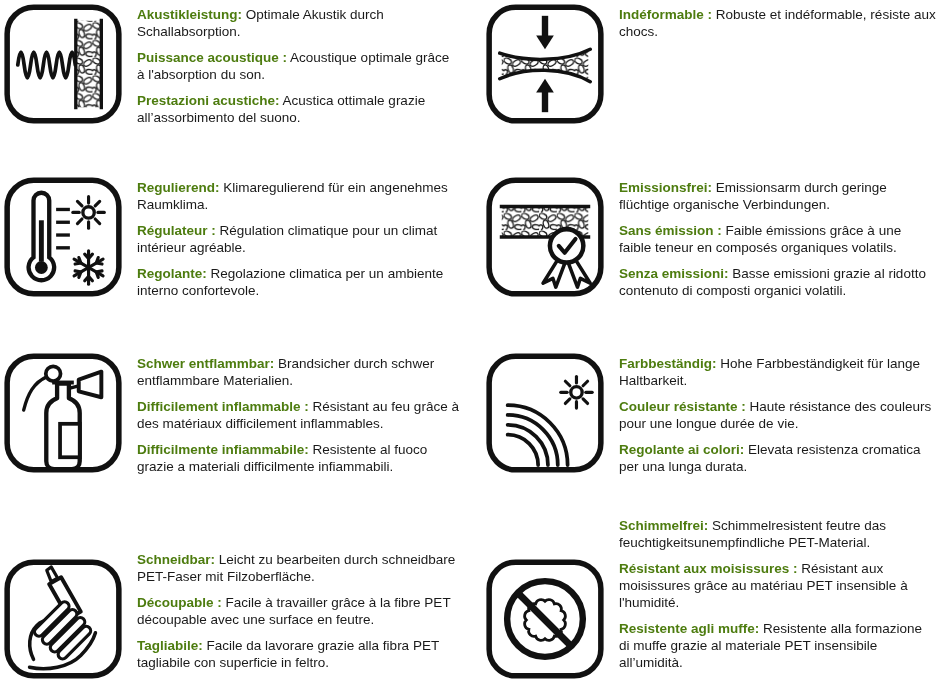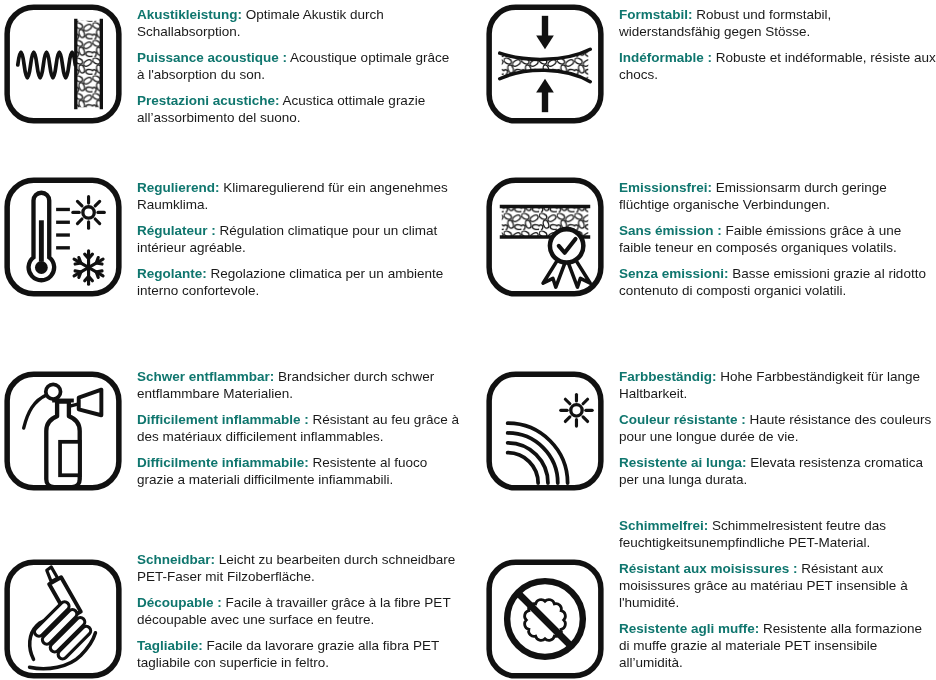--- a/index.html
+++ b/index.html
@@ -11,27 +11,27 @@
     color:#1a1a1a;
     display:grid;
     grid-template-columns:468px 468px;
     grid-template-rows:repeat(4,170px);
   }
   .cell{display:flex;align-items:flex-start;box-sizing:border-box;}
   .cl{padding-left:4px;}
   .cr{padding-left:18px;}
   .r1{padding-top:3px;}
   .r2{padding-top:6px;}
-  .r3{padding-top:12px;align-items:center;}
+  .r3{padding-top:12px;}
   .r4{padding-top:16px;align-items:flex-end;}
   .icon-box{width:118px;height:122px;flex:0 0 auto;margin-right:15px;}
   .icon-box svg{display:block;width:118px;height:122px;}
   .texts{max-width:322px;padding-top:3px;}
   .texts p{margin:0 0 9px 0;font-size:13.5px;line-height:17px;}
-  .texts b{font-weight:700;color:#0f766e;}
+  .texts b{font-weight:700;color:#4d7c0f;}
   .defs-holder{position:absolute;width:0;height:0;overflow:hidden;}
 </style>
 </head>
 <body>
 
 <div class="defs-holder" aria-hidden="true">
   <svg width="0" height="0">
     <defs>
       <pattern id="scrib" width="18" height="18" patternUnits="userSpaceOnUse">
         <g fill="none" stroke="#111" stroke-width="1.3">
@@ -72,21 +72,20 @@
         <path d="M16,50 C40,59 80,59 104,47 L104,77 C80,65 40,65 16,76 Z" fill="url(#scrib)" stroke="none"></path>
         <path d="M14,50 C40,59 80,59 106,46" fill="none" stroke="#111" stroke-width="3.6" stroke-linecap="round"></path>
         <path d="M14,76 C40,64 80,64 106,79" fill="none" stroke="#111" stroke-width="3.6" stroke-linecap="round"></path>
         <line x1="60" y1="12" x2="60" y2="34" stroke="#111" stroke-width="6.5"></line>
         <polygon points="51,32 69,32 60,46" fill="#111"></polygon>
         <line x1="60" y1="110" x2="60" y2="88" stroke="#111" stroke-width="6.5"></line>
         <polygon points="51,90 69,90 60,76" fill="#111"></polygon>
       </svg>
     </div>
     <div class="texts">
-      <p><b>Formstabil:</b> <span>Robust und formstabil, widerstandsfähig gegen Stösse.</span></p>
       <p><b>Indéformable :</b> <span>Robuste et indéformable, résiste aux chocs.</span></p>
     </div>
   </section>
 
   <section class="cell cl r2">
     <div class="icon-box">
       <svg viewBox="0 0 120 122">
         <rect x="3.2" y="3.2" width="113.6" height="115.6" rx="27" fill="#fff" stroke="#111" stroke-width="5.6"></rect>
         <path d="M30,24 A8,8 0 0 1 46,24 L46,81.7 A13,13 0 1 1 30,81.7 Z" fill="#fff" stroke="#111" stroke-width="4.4"></path>
         <line x1="38" y1="44" x2="38" y2="86" stroke="#111" stroke-width="5"></line>
@@ -187,21 +186,21 @@
           <line x1="82.5" y1="40" x2="76" y2="40"></line>
             <line x1="85.3" y1="33.3" x2="80.7" y2="28.7"></line>
           <line x1="92" y1="30.5" x2="92" y2="24"></line>
             <line x1="98.7" y1="33.3" x2="103.3" y2="28.7"></line>
         </g>
       </svg>
     </div>
     <div class="texts">
       <p><b>Farbbeständig:</b> <span>Hohe Farbbeständigkeit für lange Haltbarkeit.</span></p>
       <p><b>Couleur résistante :</b> <span>Haute résistance des couleurs pour une longue durée de vie.</span></p>
-      <p><b>Resistente ai lunga:</b> <span>Elevata resistenza cromatica per una lunga durata.</span></p>
+      <p><b>Regolante ai colori:</b> <span>Elevata resistenza cromatica per una lunga durata.</span></p>
     </div>
   </section>
 
   <section class="cell cl r4">
     <div class="icon-box">
       <svg viewBox="0 0 120 122">
         <rect x="3.2" y="3.2" width="113.6" height="115.6" rx="27" fill="#fff" stroke="#111" stroke-width="5.6"></rect>
         <path d="M48,23 L54.5,19.3 L48,8 L43.5,11.5 Z" fill="#fff" stroke="#111" stroke-width="3.2" stroke-linejoin="round"></path>
         <path d="M45.9,25.5 L58.1,18.5 L78.1,53.5 L65.9,60.5 Z" fill="#fff" stroke="#111" stroke-width="4" stroke-linejoin="round"></path>
         <path d="M26,110 C44,114 66,110 78,98 C86,90 91,82 93,75" fill="none" stroke="#111" stroke-width="3.6" stroke-linecap="round"></path>

